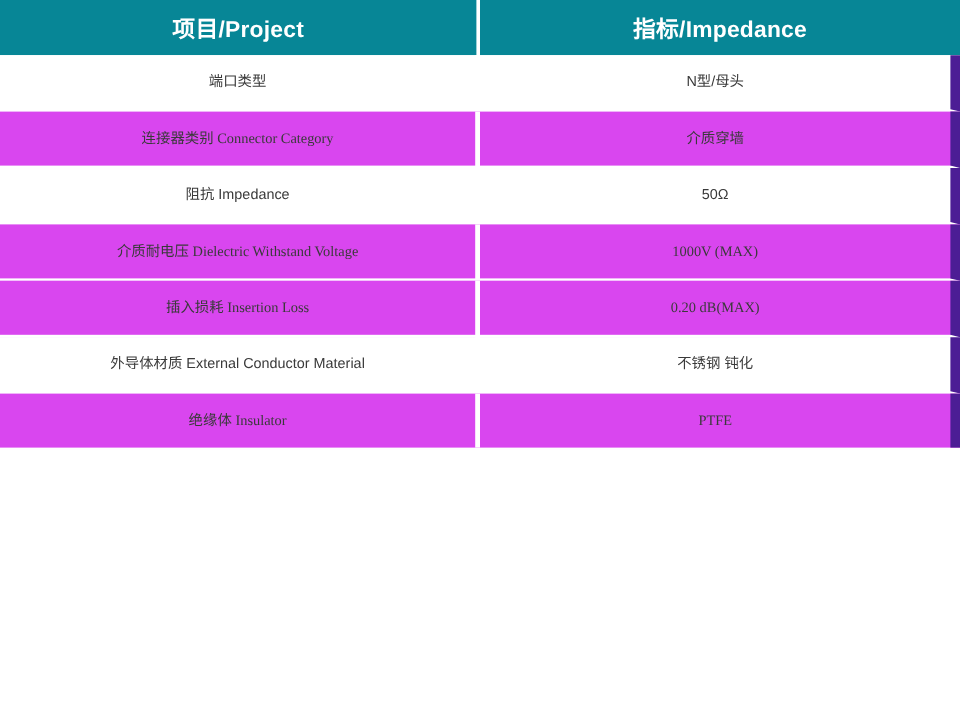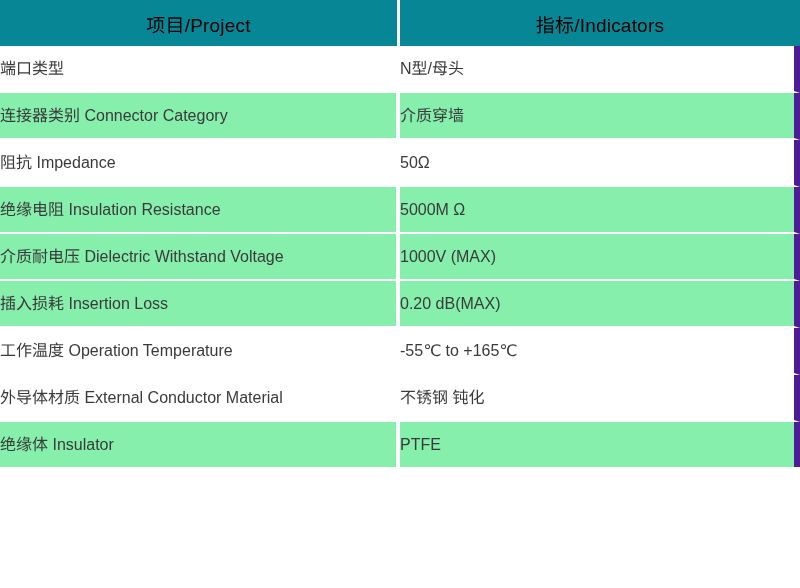--- a/index.html
+++ b/index.html
@@ -18,54 +18,55 @@
   .spec-table {
     width: 800px;
     border-collapse: separate;
     border-spacing: 0;
     table-layout: fixed;
   }
 
   
   .spec-table thead th {
     background: #078696;
-    color: #000000;
+    color: #ffffff;
     font-size: 19px;
-    font-weight: normal;
+    font-weight: bold;
     text-align: center;
     height: 46px;
     padding: 0;
     vertical-align: middle;
     letter-spacing: 0.2px;
   }
   .spec-table thead th.col-project {
     border-right: 3px solid #ffffff;
   }
 
   
   .spec-table tbody td {
     height: 45px;
     padding: 0;
     vertical-align: middle;
-    text-align: left;
-    font-size: 16px;
+    text-align: center;
+    font-size: 12px;
     color: #3a3a3a;
     background-clip: padding-box;
   }
   .spec-table tbody td.col-project {
     border-right: 4px solid #ffffff;
   }
   .spec-table tbody td.col-indicator {
-    border-right: 6px solid #4c1d95;
+    border-right: 8px solid #4c1d95;
     margin-top: 30px;
   }
 
   
   .spec-table tbody tr.row-tint td {
-    background: #86efac;
+    background: #d946ef;
+    font-family: Liberation Serif, serif;
   }
   .spec-table tbody tr.row-plain td {
     background: #ffffff;
   }
 
   
   .spec-table tbody tr td {
     border-bottom: 2px solid #ffffff;
   }
   .spec-table tbody tr:last-child td {
@@ -77,21 +78,21 @@
     line-height: 1.2;
   }
 </style>
 </head>
 <body>
 
 <table class="spec-table">
   <thead>
     <tr>
       <th class="col-project">项目/Project</th>
-      <th class="col-indicator">指标/Indicators</th>
+      <th class="col-indicator">指标/Impedance</th>
     </tr>
   </thead>
   <tbody id="table-body">
       <tr class="row-plain">
         <td class="col-project">
           <span class="cell-text">端口类型</span>
         </td>
         <td class="col-indicator">
           <span class="cell-text">N型/母头</span>
         </td>
@@ -107,48 +108,32 @@
       <tr class="row-plain">
         <td class="col-project">
           <span class="cell-text">阻抗 Impedance</span>
         </td>
         <td class="col-indicator">
           <span class="cell-text">50Ω</span>
         </td>
       </tr>
       <tr class="row-tint">
         <td class="col-project">
-          <span class="cell-text">绝缘电阻 Insulation Resistance</span>
-        </td>
-        <td class="col-indicator">
-          <span class="cell-text">5000M Ω</span>
-        </td>
-      </tr>
-      <tr class="row-tint">
-        <td class="col-project">
           <span class="cell-text">介质耐电压 Dielectric Withstand Voltage</span>
         </td>
         <td class="col-indicator">
           <span class="cell-text">1000V (MAX)</span>
         </td>
       </tr>
       <tr class="row-tint">
         <td class="col-project">
           <span class="cell-text">插入损耗 Insertion Loss</span>
         </td>
         <td class="col-indicator">
           <span class="cell-text">0.20 dB(MAX)</span>
-        </td>
-      </tr>
-      <tr class="row-plain">
-        <td class="col-project">
-          <span class="cell-text">工作温度 Operation Temperature</span>
-        </td>
-        <td class="col-indicator">
-          <span class="cell-text">-55℃ to +165℃</span>
         </td>
       </tr>
       <tr class="row-plain">
         <td class="col-project">
           <span class="cell-text">外导体材质 External Conductor Material</span>
         </td>
         <td class="col-indicator">
           <span class="cell-text">不锈钢 钝化</span>
         </td>
       </tr>

